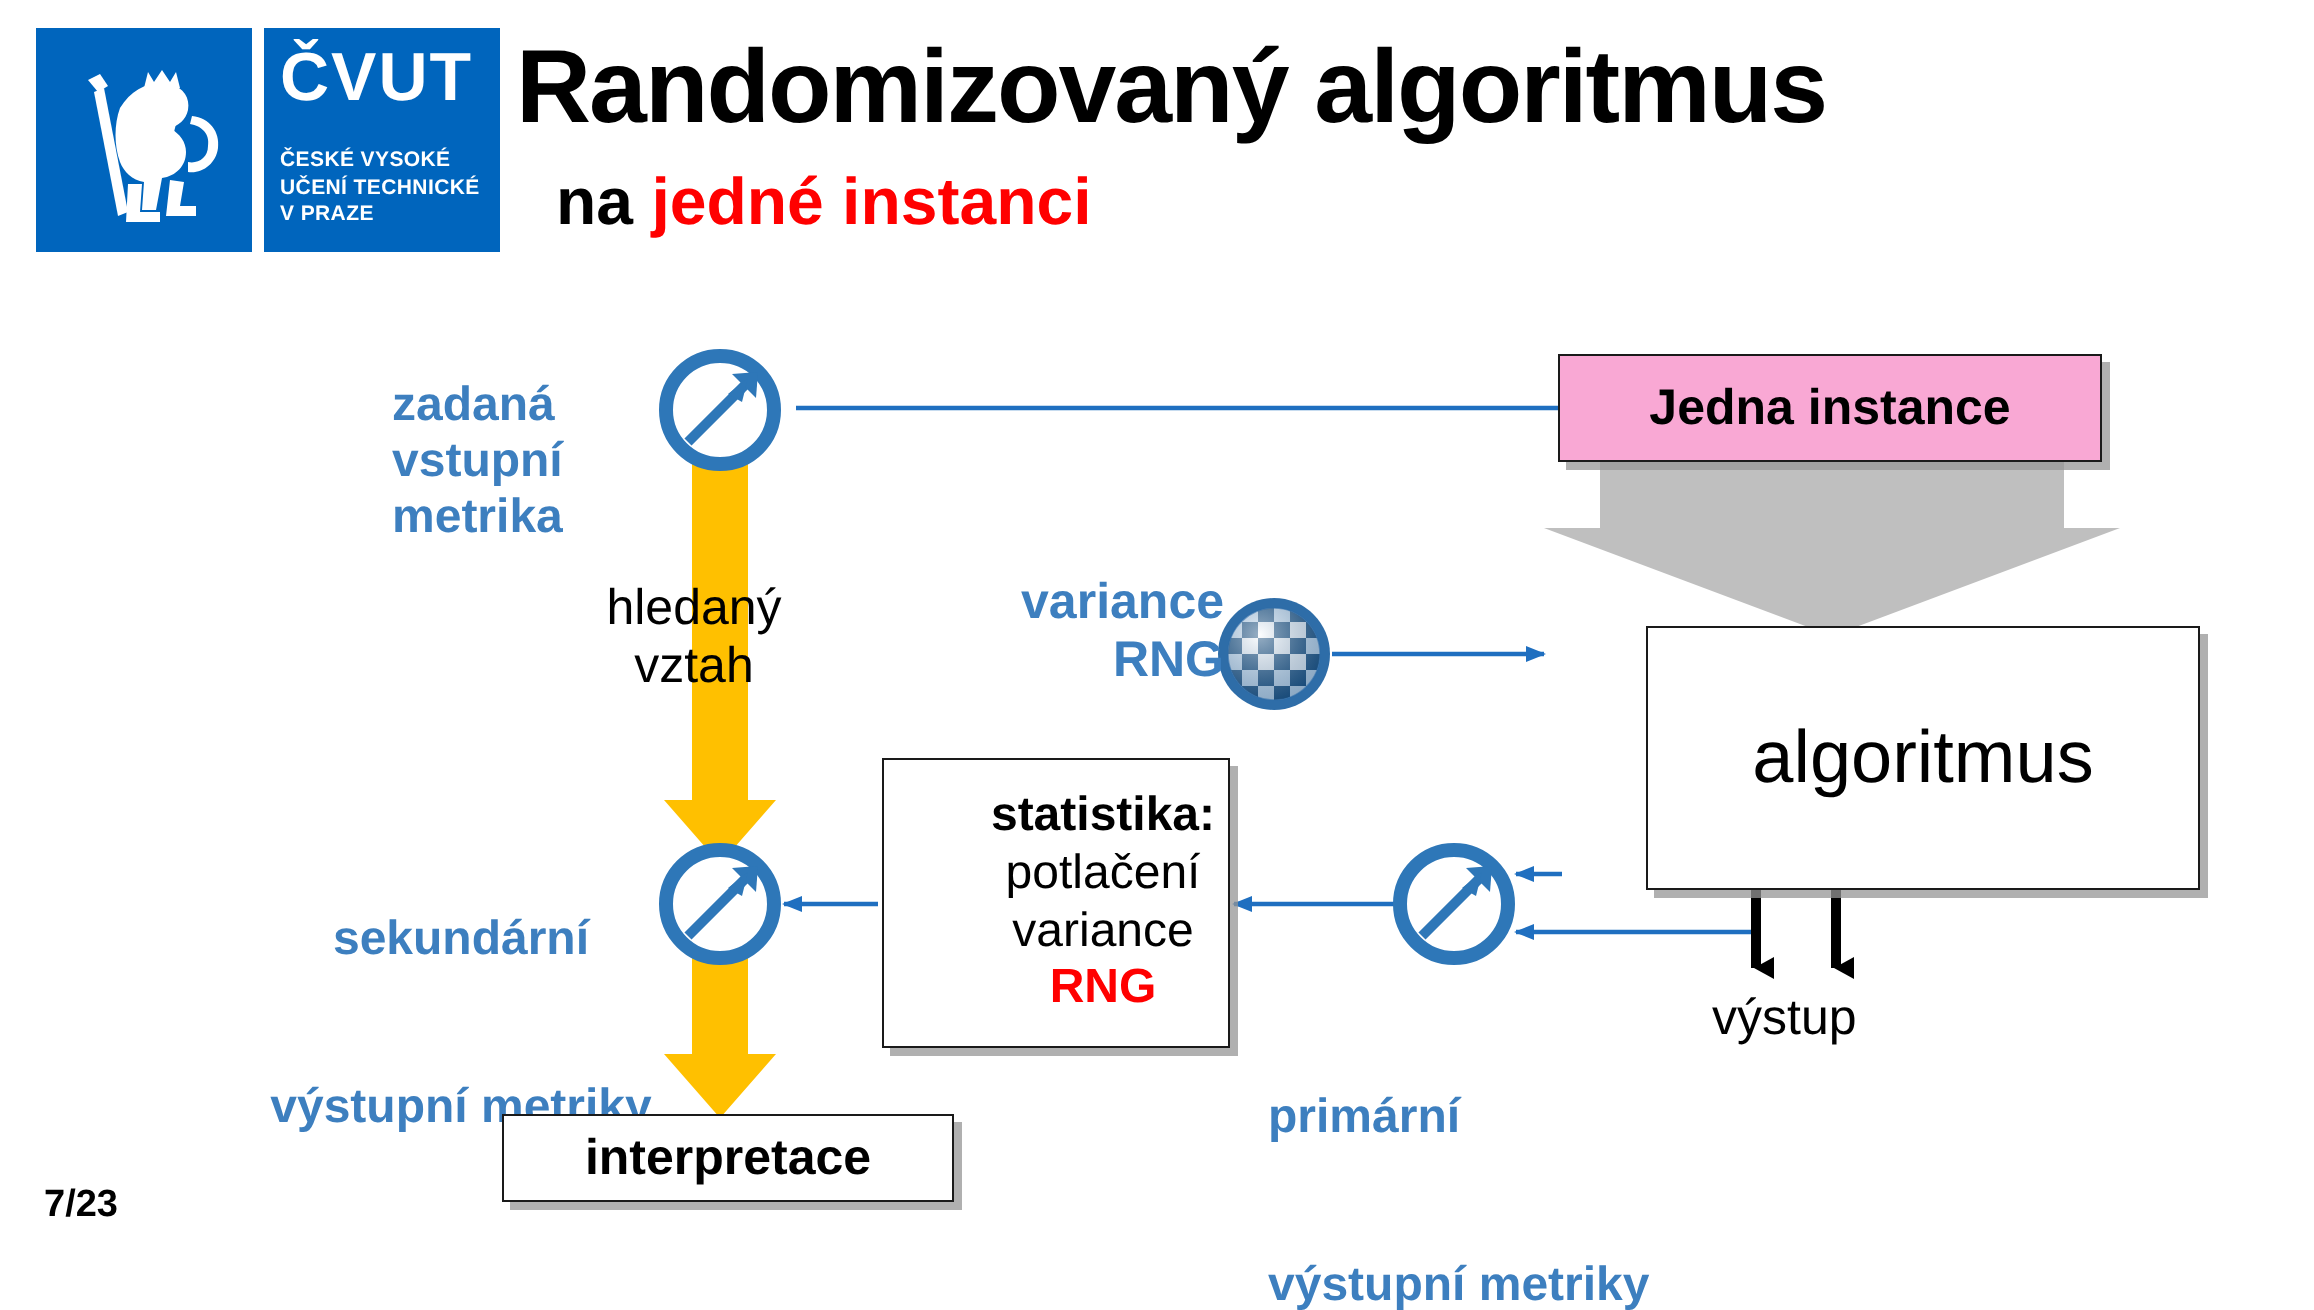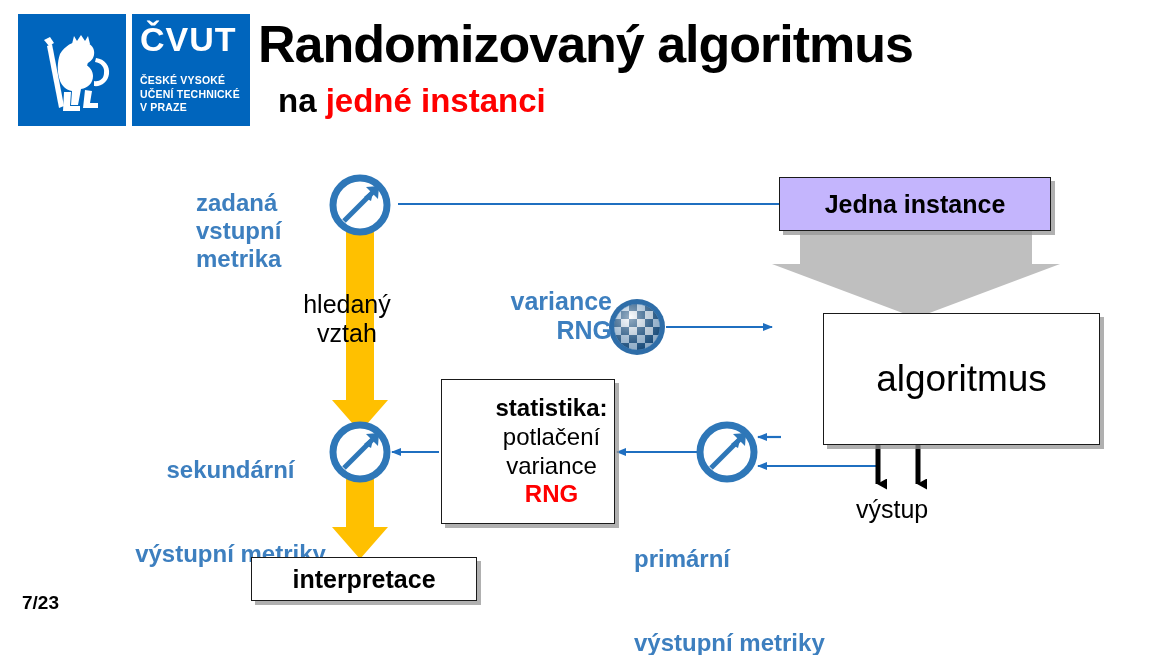--- a/index.html
+++ b/index.html
@@ -152,21 +152,21 @@
     background: #ffffff;
     box-shadow: 4px 4px 0 rgba(150,150,150,0.75);
     display: flex;
     align-items: center;
     justify-content: center;
     text-align: center;
   }
   #box-instance {
     left: 779px; top: 177px;
     width: 272px; height: 54px;
-    background: #c4b5fd;
+    background: #f9a8d4;
     font-size: 25px;
     font-weight: bold;
     color: #000000;
   }
   #box-algoritmus {
     left: 781px; top: 313px;
     width: 277px; height: 132px;
     font-size: 37px;
     font-weight: normal;
     color: #000000;

